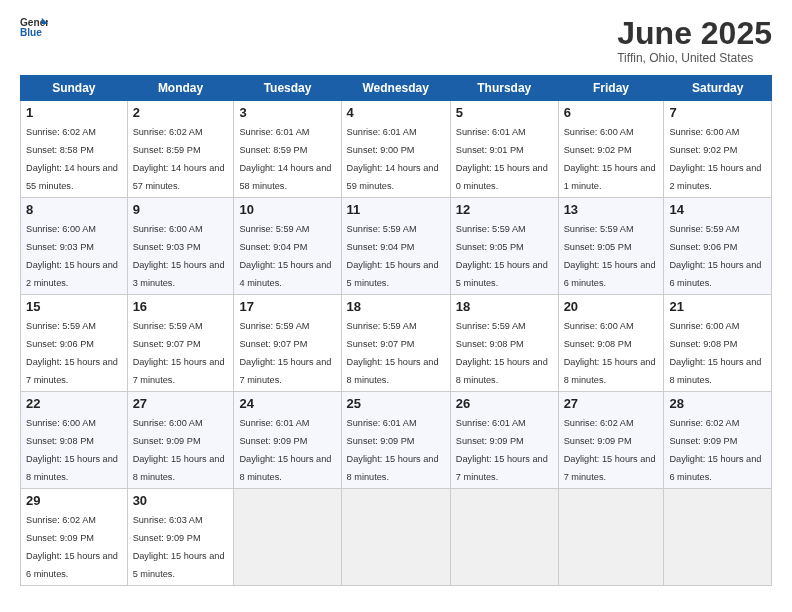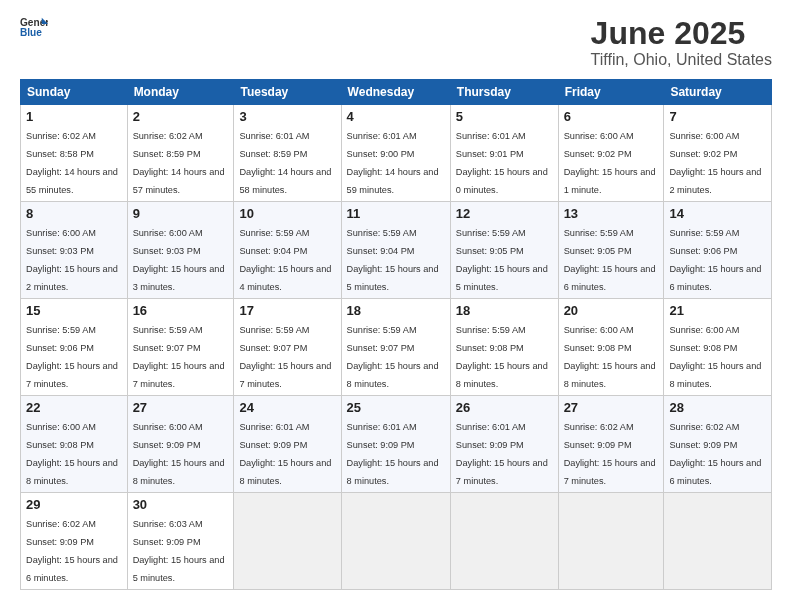--- a/index.html
+++ b/index.html
@@ -34,34 +34,34 @@
     .title-block {
       text-align: left;
     }
     .title-month {
       font-size: 32px;
       font-weight: bold;
       color: #333;
       line-height: 1.1;
     }
     .title-location {
-      font-size: 16px;
+      font-size: 12px;
       color: #555;
     }
     .calendar {
       width: 100%;
       border-collapse: collapse;
       border: 1px solid #ccc;
     }
     .calendar th {
       background: #1a5fa8;
       color: #fff;
       font-size: 12px;
       font-weight: bold;
-      text-align: left;
+      text-align: center;
       padding: 5px 6px;
       border: 1px solid #1a5fa8;
     }
     .calendar td {
       border: 1px solid #ccc;
       vertical-align: top;
       padding: 4px 5px;
       width: 113px;
       min-height: 72px;
       background: #fff;

